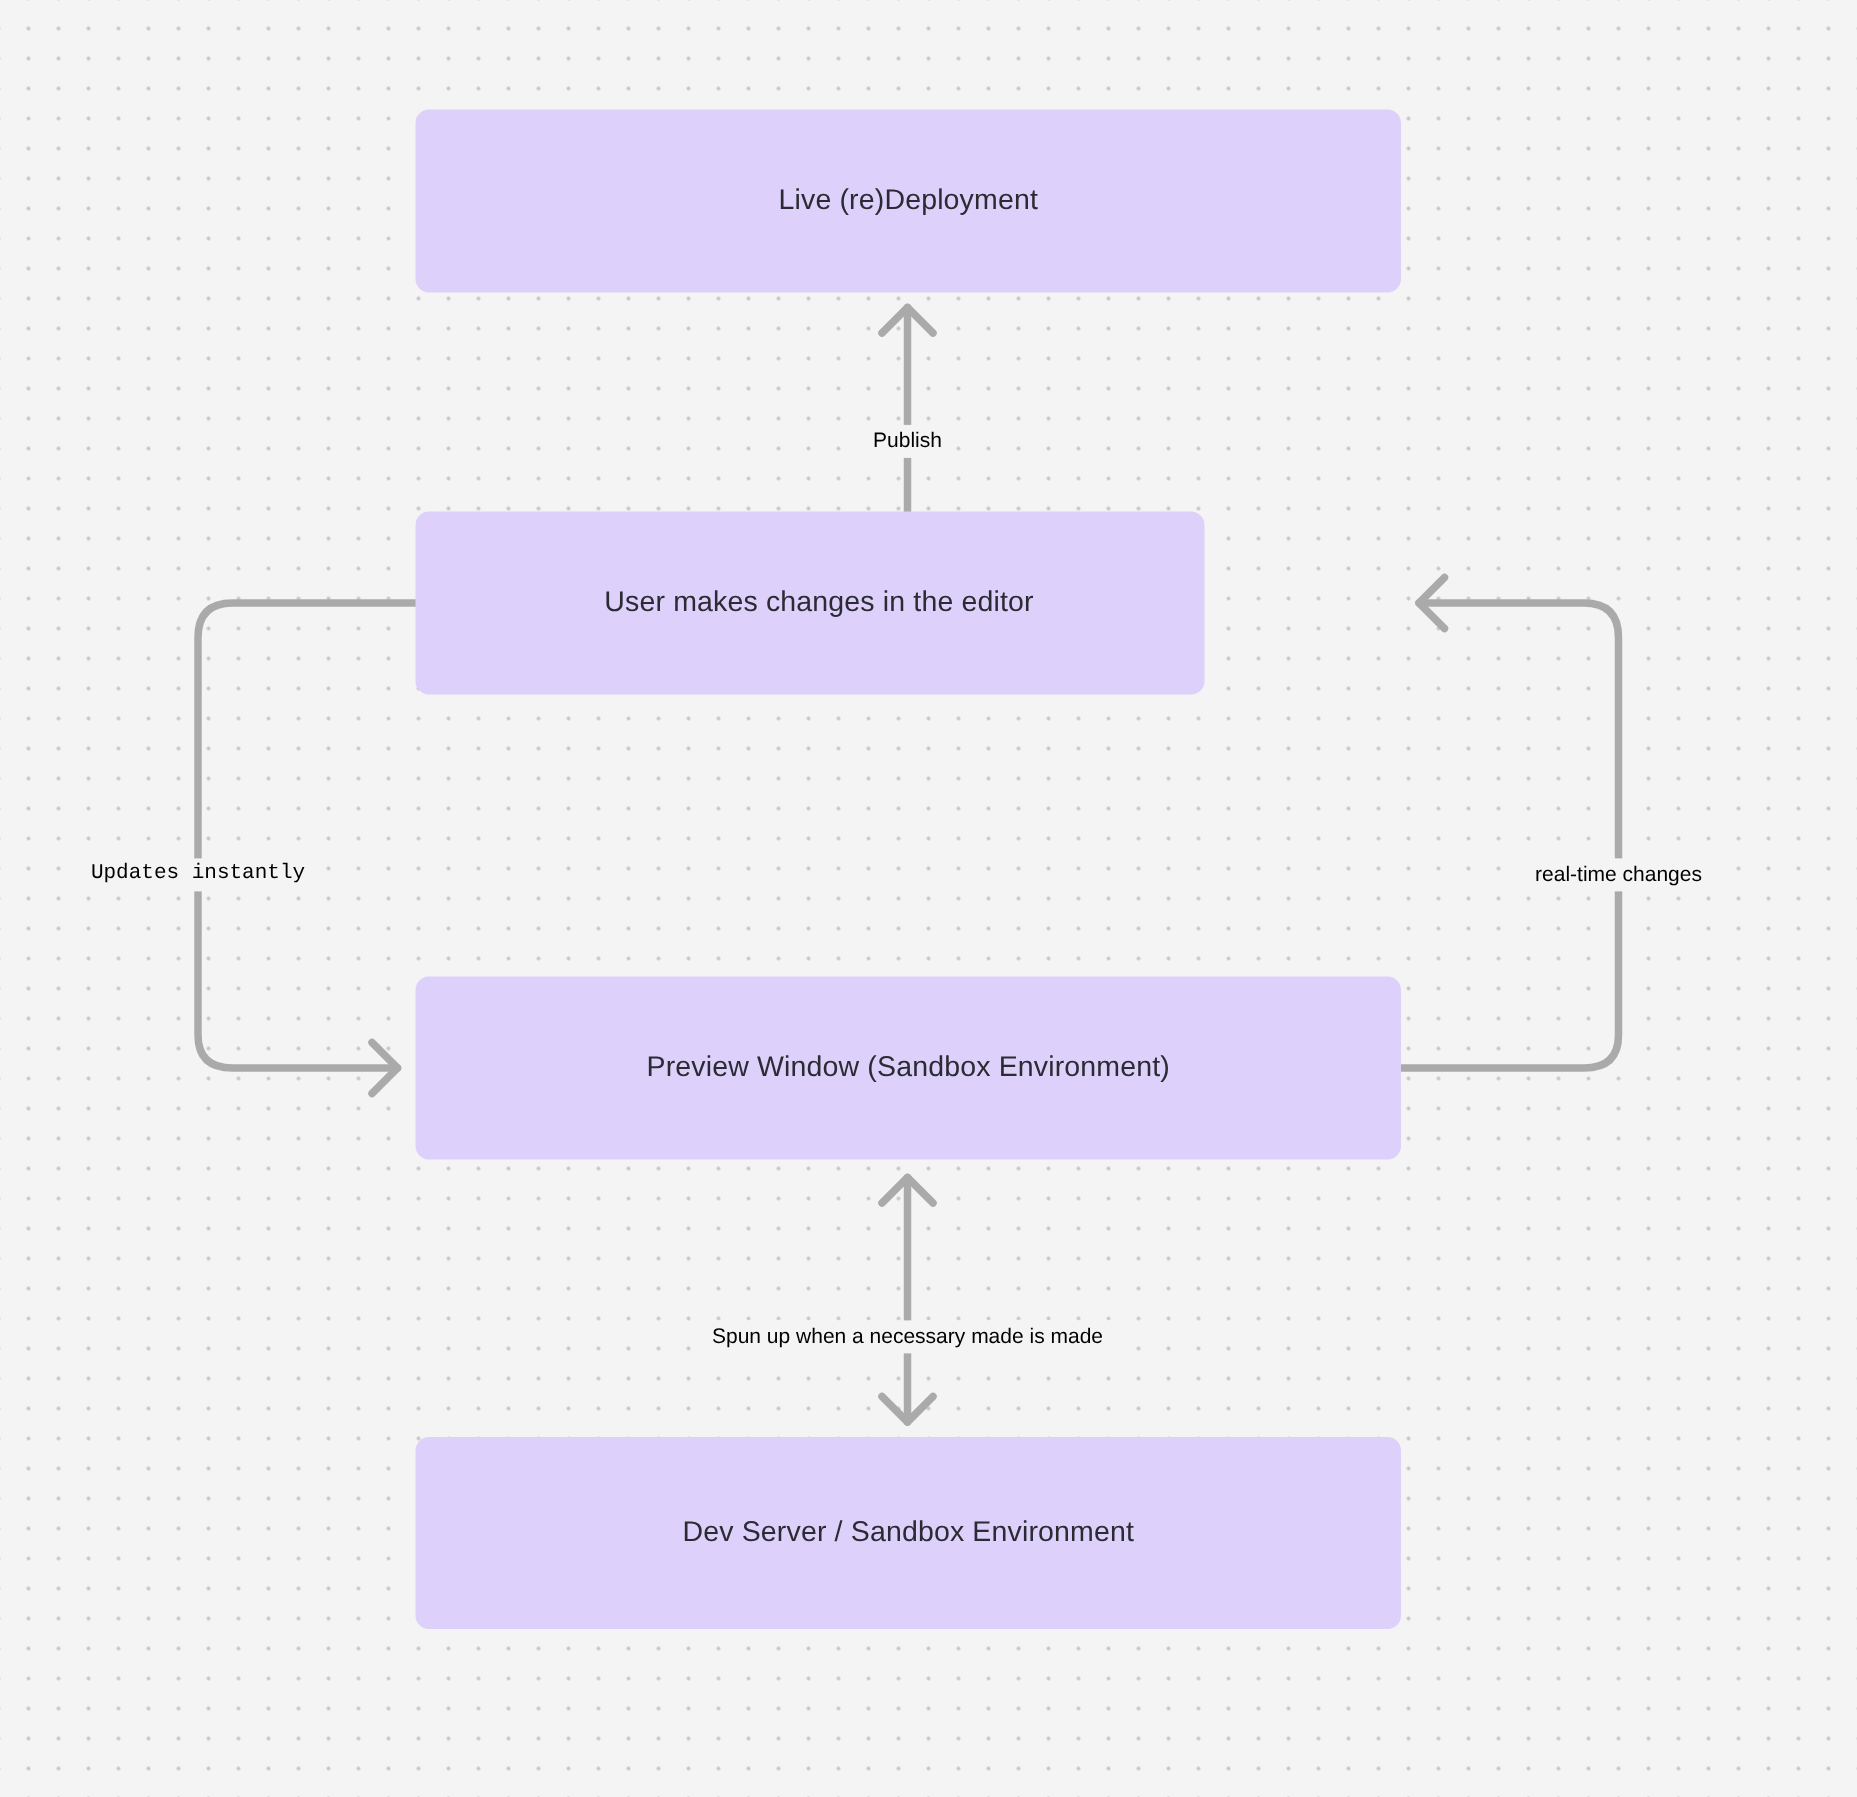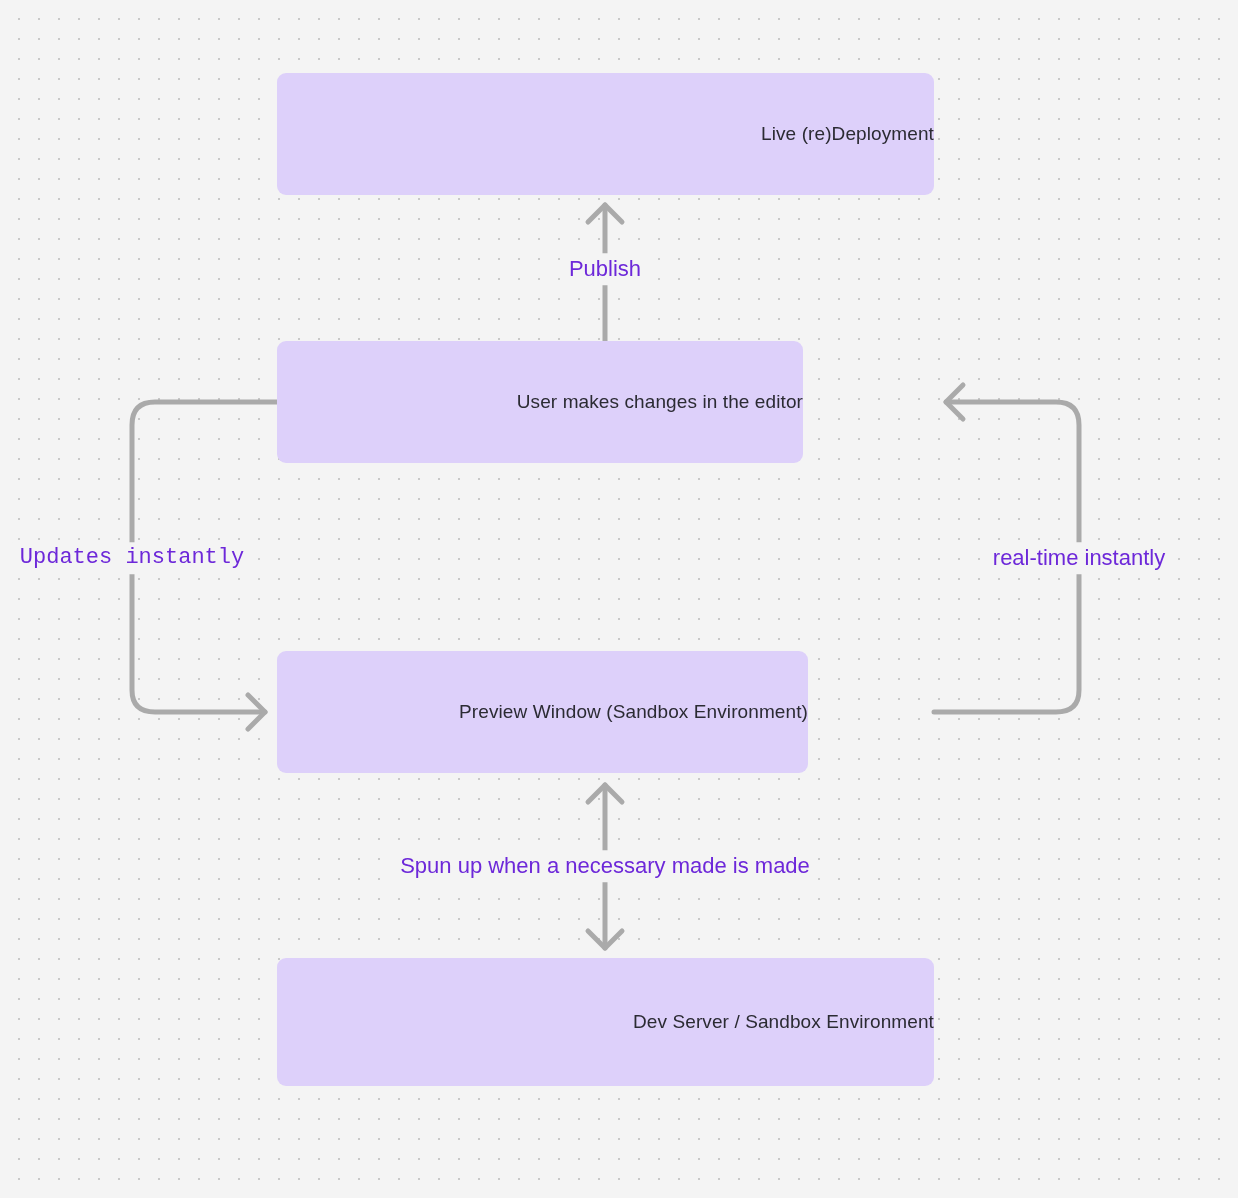--- a/index.html
+++ b/index.html
@@ -23,44 +23,45 @@
     left: 0;
     top: 0;
     width: 1238px;
     height: 1198px;
     pointer-events: none;
   }
   .node {
     position: absolute;
     display: flex;
     align-items: center;
-    justify-content: flex-end;
+    justify-content: center;
     background: #ddd0fa;
     border-radius: 9px;
     box-sizing: border-box;
     cursor: pointer;
   }
   .node-label {
     font-size: 19px;
     color: #2b2b33;
     font-family: "Liberation Sans", sans-serif;
     letter-spacing: 0.1px;
     text-align: center;
     line-height: 1.3;
   }
   .edge-label {
     position: absolute;
-    font-size: 22px;
-    color: #6d28d9;
+    font-size: 14px;
+    color: #000000;
     font-family: "Liberation Sans", sans-serif;
     white-space: nowrap;
     background: #f4f4f4;
     padding: 2px 7px;
     transform: translate(-50%, -50%);
     line-height: 1.25;
+    margin-top: 25px;
   }
 </style>
 </head>
 <body>
 
 <div id="canvas">
 
   <svg id="edges" viewBox="0 0 1238 1198" width="1238" height="1198">
 
     <g>
@@ -86,29 +87,29 @@
   </svg>
 
   <div class="node" style="left:277px; top:73px; width:657px; height:122px;">
     <span class="node-label">Live (re)Deployment</span>
   </div>
 
   <div class="node" style="left:277px; top:341px; width:526px; height:122px;padding-left:12px;">
     <span class="node-label">User makes changes in the editor</span>
   </div>
 
-  <div class="node" style="left:277px; top:651px; width:531px; height:122px;">
+  <div class="node" style="left:277px; top:651px; width:657px; height:122px;">
     <span class="node-label">Preview Window (Sandbox Environment)</span>
   </div>
 
   <div class="node" style="left:277px; top:958px; width:657px; height:128px;">
     <span class="node-label">Dev Server / Sandbox Environment</span>
   </div>
 
   <div class="edge-label" style="left:605px; top:269px;">Publish</div>
 
   <div class="edge-label" style="left:132px; top:558px;font-family:Liberation Mono, monospace;">Updates instantly</div>
 
-  <div class="edge-label" style="left:1079px; top:558px;">real-time instantly</div>
+  <div class="edge-label" style="left:1079px; top:558px;">real-time changes</div>
 
   <div class="edge-label" style="left:605px; top:866px;">Spun up when a necessary made is made</div>
 
 </div>
 
 </body></html>

